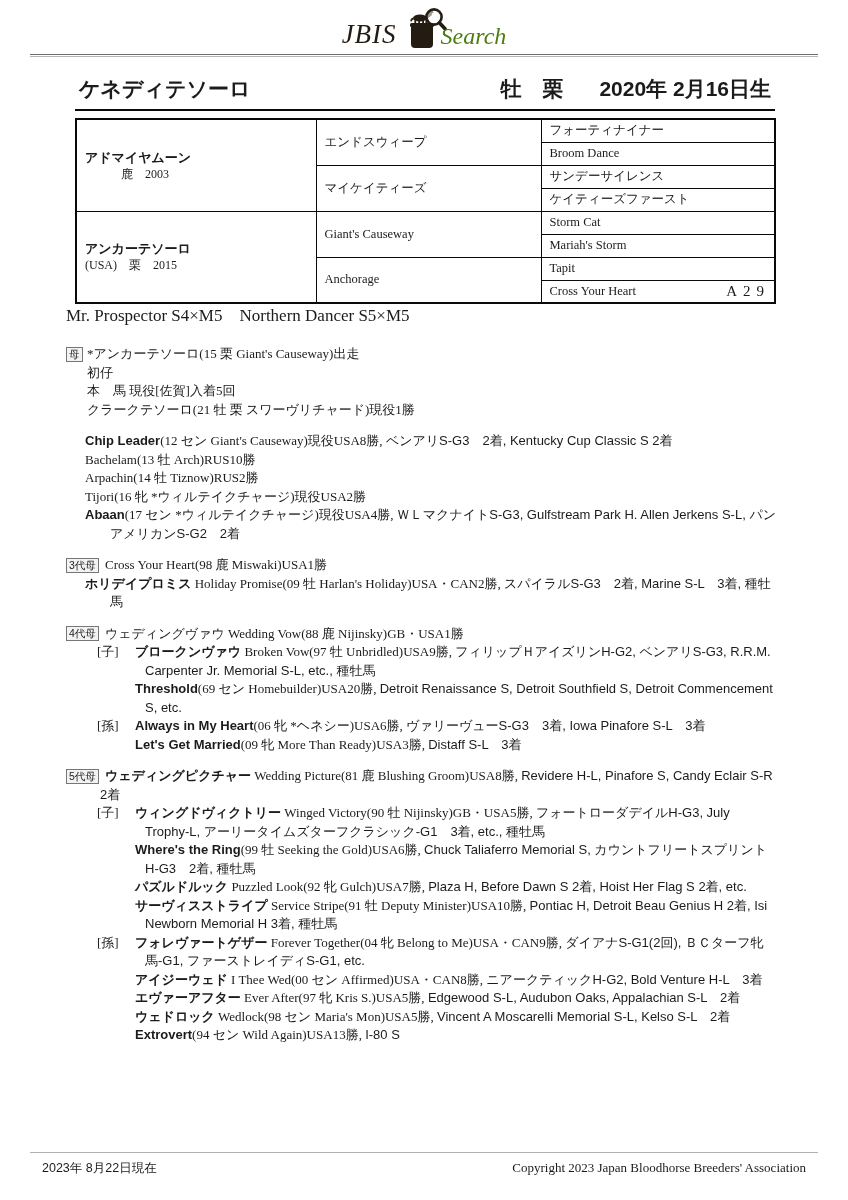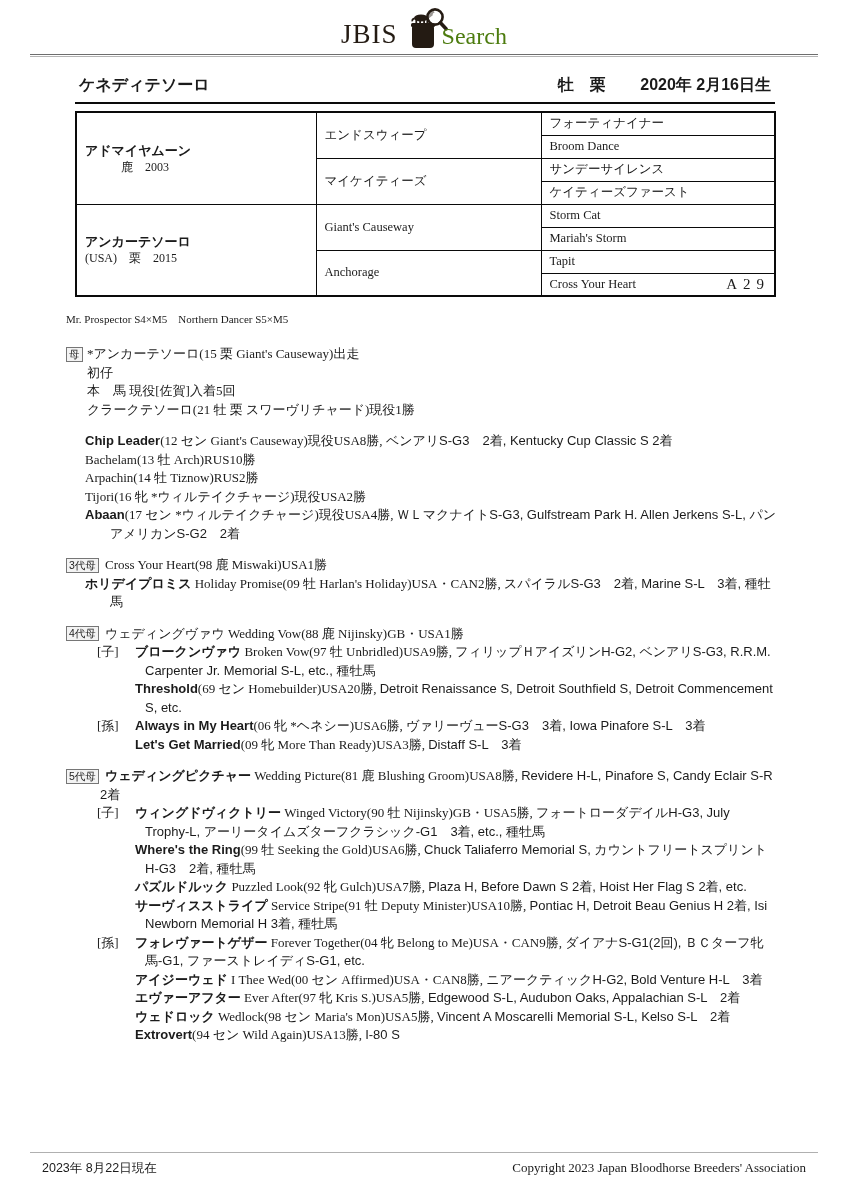--- a/index.html
+++ b/index.html
@@ -5,45 +5,45 @@
   :root{
     --sans:"Liberation Sans","DejaVu Sans",sans-serif;
     --serif:"Liberation Serif","DejaVu Serif",serif;
     --ink:#1b1b1b;
   }
   *{box-sizing:border-box;}
   html,body{margin:0;padding:0;background:#fff;}
   .page{width:848px;height:1200px;position:relative;overflow:hidden;background:#fff;
         font-family:var(--sans);color:var(--ink);}
   
-  .hdr{padding-top:10px;height:48px;display:flex;justify-content:center;align-items:flex-end;}
+  .hdr{padding-top:10px;height:48px;display:flex;justify-content:center;align-items:flex-end;font-style:italic;}
   .logo{display:flex;align-items:flex-end;}
   .logo .jbis{font-family:var(--serif);font-size:27px;letter-spacing:1px;color:#241b13;line-height:1;}
   .logo .search{font-family:var(--serif);font-size:24px;color:#4d7c0f;line-height:1;margin-left:-6px;}
   .logo svg{display:block;margin:0 0 -4px 4px;}
   .double-rule{margin:6px 30px 0 30px;height:3px;border-top:1px solid #6e6e6e;border-bottom:1px solid #b4b4b4;}
   
   .content{margin:0 72px 0 66px;width:710px;}
   .title-row{margin-left:9px;width:700px;display:flex;justify-content:space-between;align-items:flex-end;
-             padding:18px 4px 6px 4px;border-bottom:2px solid #0a0a0a;font-weight:bold;font-size:16px;}
+             padding:18px 4px 6px 4px;border-bottom:2px solid #0a0a0a;font-weight:bold;font-size:21px;}
   .title-right .sex{margin-right:30px;}
   
   table.ped{margin:7px 0 0 9px;width:700px;border-collapse:collapse;table-layout:fixed;
             border:2px solid #0a0a0a;font-family:var(--serif);font-size:12.5px;}
   table.ped td{border:1px solid #0a0a0a;height:23px;padding:0 2px 0 8px;overflow:hidden;white-space:nowrap;vertical-align:middle;}
   td.g1{width:240px;padding-left:6px;}
   td.g2{width:225px;}
   td.g3{width:234px;}
   .g1name{font-family:var(--sans);font-weight:bold;font-size:13px;line-height:17px;}
   .g1detail{font-size:12px;line-height:16px;}
   .g1detail.sire{padding-left:36px;}
   .famcell{display:flex;justify-content:space-between;align-items:center;}
   .famnum{font-size:15px;letter-spacing:6px;margin-right:2px;font-family:var(--serif);}
   
-  .inbreeding{margin-top:15px;font-family:var(--serif);font-size:11px;}
+  .inbreeding{font-family:var(--serif);font-size:17px;}
   
   #family-sections{font-size:13px;line-height:18.5px;}
   .sec{margin-top:13px;}
   .sec.first{margin-top:18px;}
   .entry{position:relative;}
   .entry.head{padding-left:34px;text-indent:5px;}
   .entry.head-dam{padding-left:21px;}
   .entry.m-line{padding-left:21px;}
   .entry.lv1{padding-left:44px;text-indent:-25px;}
   .entry.lv2{padding-left:79px;text-indent:-10px;}

